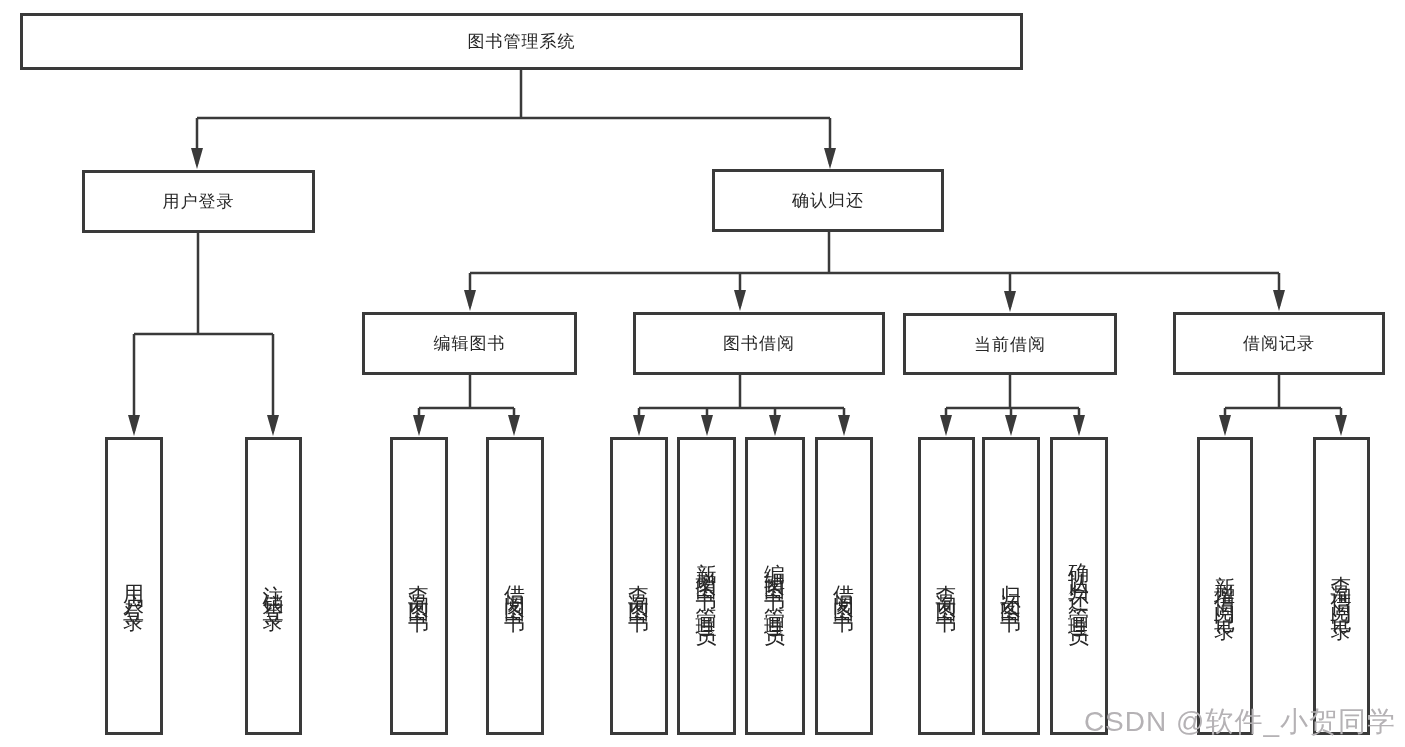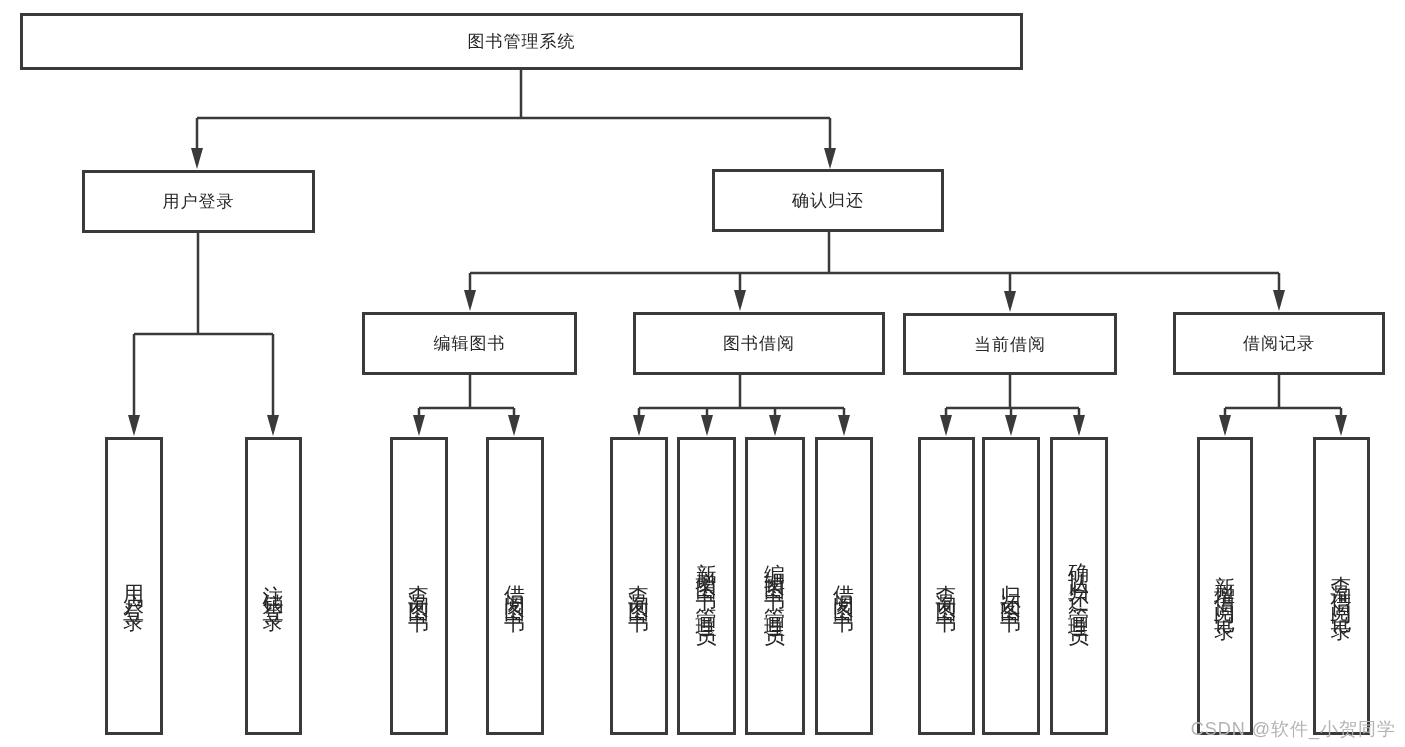--- a/index.html
+++ b/index.html
@@ -42,21 +42,21 @@
     font-size: 21px;
     writing-mode: vertical-rl;
     text-orientation: mixed;
     letter-spacing: 9px;
     line-height: 1;
   }
   .watermark {
     position: absolute;
     right: 9px;
     bottom: 6px;
-    font-size: 18px;
+    font-size: 28px;
     color: var(--watermark);
     letter-spacing: 1px;
     white-space: nowrap;
   }
 </style>
 </head>
 <body>
 
 <div class="canvas">
 

